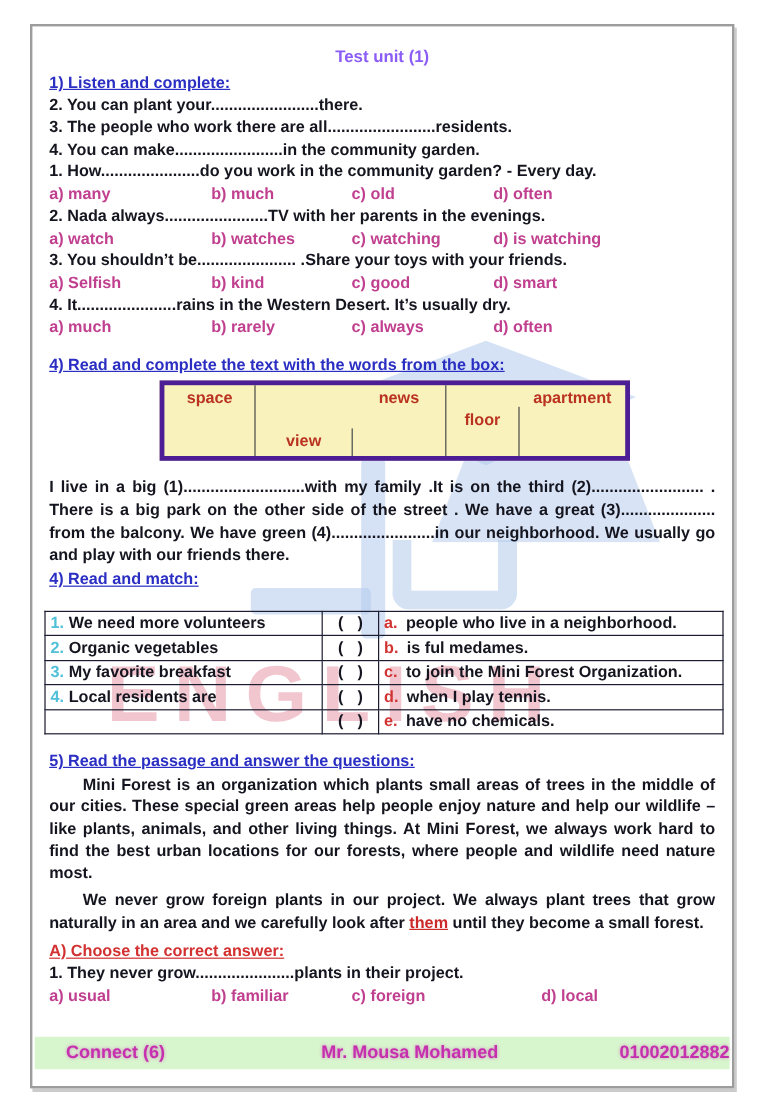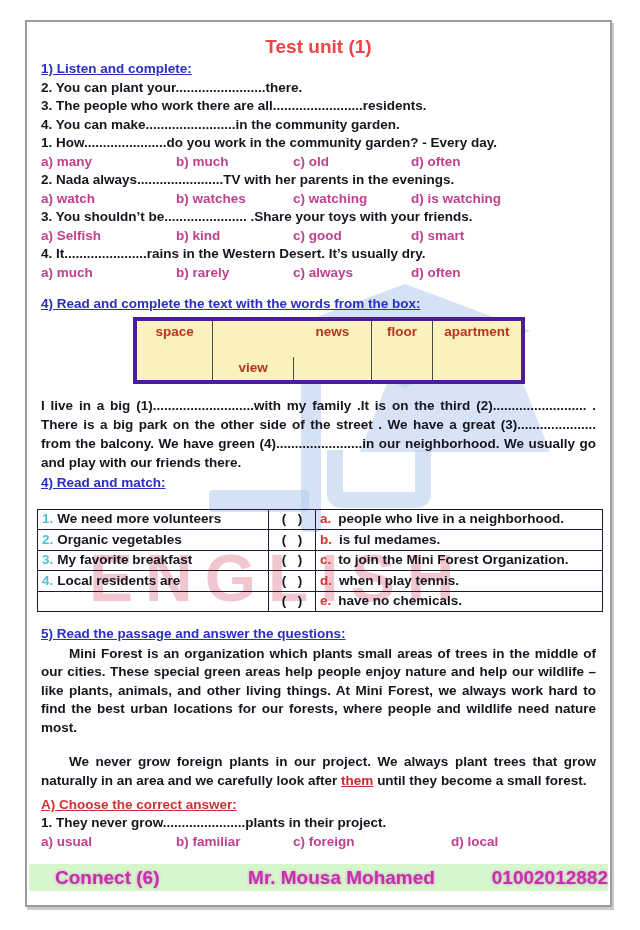--- a/index.html
+++ b/index.html
@@ -39,21 +39,21 @@
     position:absolute;left:182px;top:468px;width:100px;height:22px;
     background:rgba(178,202,236,.55);border-radius:4px;
   }
   .wm-english{
     position:absolute;left:62px;top:518px;width:500px;
     font-size:66px;font-weight:900;letter-spacing:12px;
     color:rgba(222,118,140,.42);white-space:nowrap;
   }
   
   .content{position:relative;z-index:1;padding:14px 14px 0 14px;font-size:13.5px;line-height:18.5px;}
-  .title{text-align:center;color:#ef4444;font-size:19px;line-height:22px;}
+  .title{text-align:center;color:#8b5cf6;font-size:14px;line-height:22px;}
   .h-blue{color:#2a2ec2;text-decoration:underline;margin-top:2px;}
   .h-red{color:#d33030;text-decoration:underline;margin-top:5px;}
   .mt16{margin-top:16px;}
   .mt13{margin-top:13px;}
   .dark{color:#15151f;}
   .optrow{display:flex;color:#c0408f;}
   .optrow .o1{width:135px;}
   .optrow .o2{width:117px;}
   .optrow .o3{width:118px;}
   .optrow.wide .o3{width:158px;}
@@ -61,45 +61,45 @@
   .wordbox{
     display:flex;margin:3px 0 0 92px;width:392px;
     border:4px solid #4c1d95;background:#f9f2bc;
     box-sizing:border-box;
   }
   .wordbox .cell{
     text-align:center;color:#ba3220;padding:2px 0 3px 0;
     border-right:1.5px solid #4a4a4a;box-sizing:border-box;
   }
   .wordbox .cell:last-child{border-right:none;}
-  .w1{width:78px;}.w2{width:82px;margin-top:36px;}.w3{width:80px;}.w4{width:62px;}.w5{width:90px;}
+  .w1{width:78px;}.w2{width:82px;margin-top:36px;}.w3{width:80px;}.w4{width:62px;margin-top:18px;}.w5{width:90px;}
   .para{margin-top:12px;text-align:justify;line-height:19px;}
   
   table.match{
     border-collapse:collapse;margin:16px 0 0 -4px;width:562px;
     table-layout:fixed;
   }
   table.match td{
     border:1.5px solid #1c1c30;height:19.5px;padding:0 4px;
     font-size:13.5px;vertical-align:middle;background:transparent;
   }
   td.c-left{width:222px;}
   td.c-brk{width:38px;text-align:center;word-spacing:8px;}
   td.c-right{width:278px;}
   .num-cyan{color:#4fc0d8;margin-right:4px;}
   .let-red{color:#d23434;margin-right:7px;}
   
   .passage{margin-top:1px;text-align:justify;line-height:18.6px;text-indent:28px;}
-  .passage.second{margin-top:16px;}
+  .passage.second{margin-top:4px;}
   .them{color:#cc2a2a;text-decoration:underline;}
   
   .footer{
     position:absolute;left:2px;right:2px;bottom:14px;height:27px;
     background:#d8f6ce;z-index:2;display:flex;align-items:center;
-    color:#c62fae;font-size:19px;
+    color:#c62fae;font-size:15px;
     text-shadow:0 0 3px rgba(198,47,174,.55);
   }
   .footer .f-left{margin-left:26px;width:190px;}
   .footer .f-center{flex:1;text-align:center;}
   .footer .f-right{width:170px;text-align:right;margin-right:0;}
 </style>
 </head>
 <body>
 
 <div class="page">

